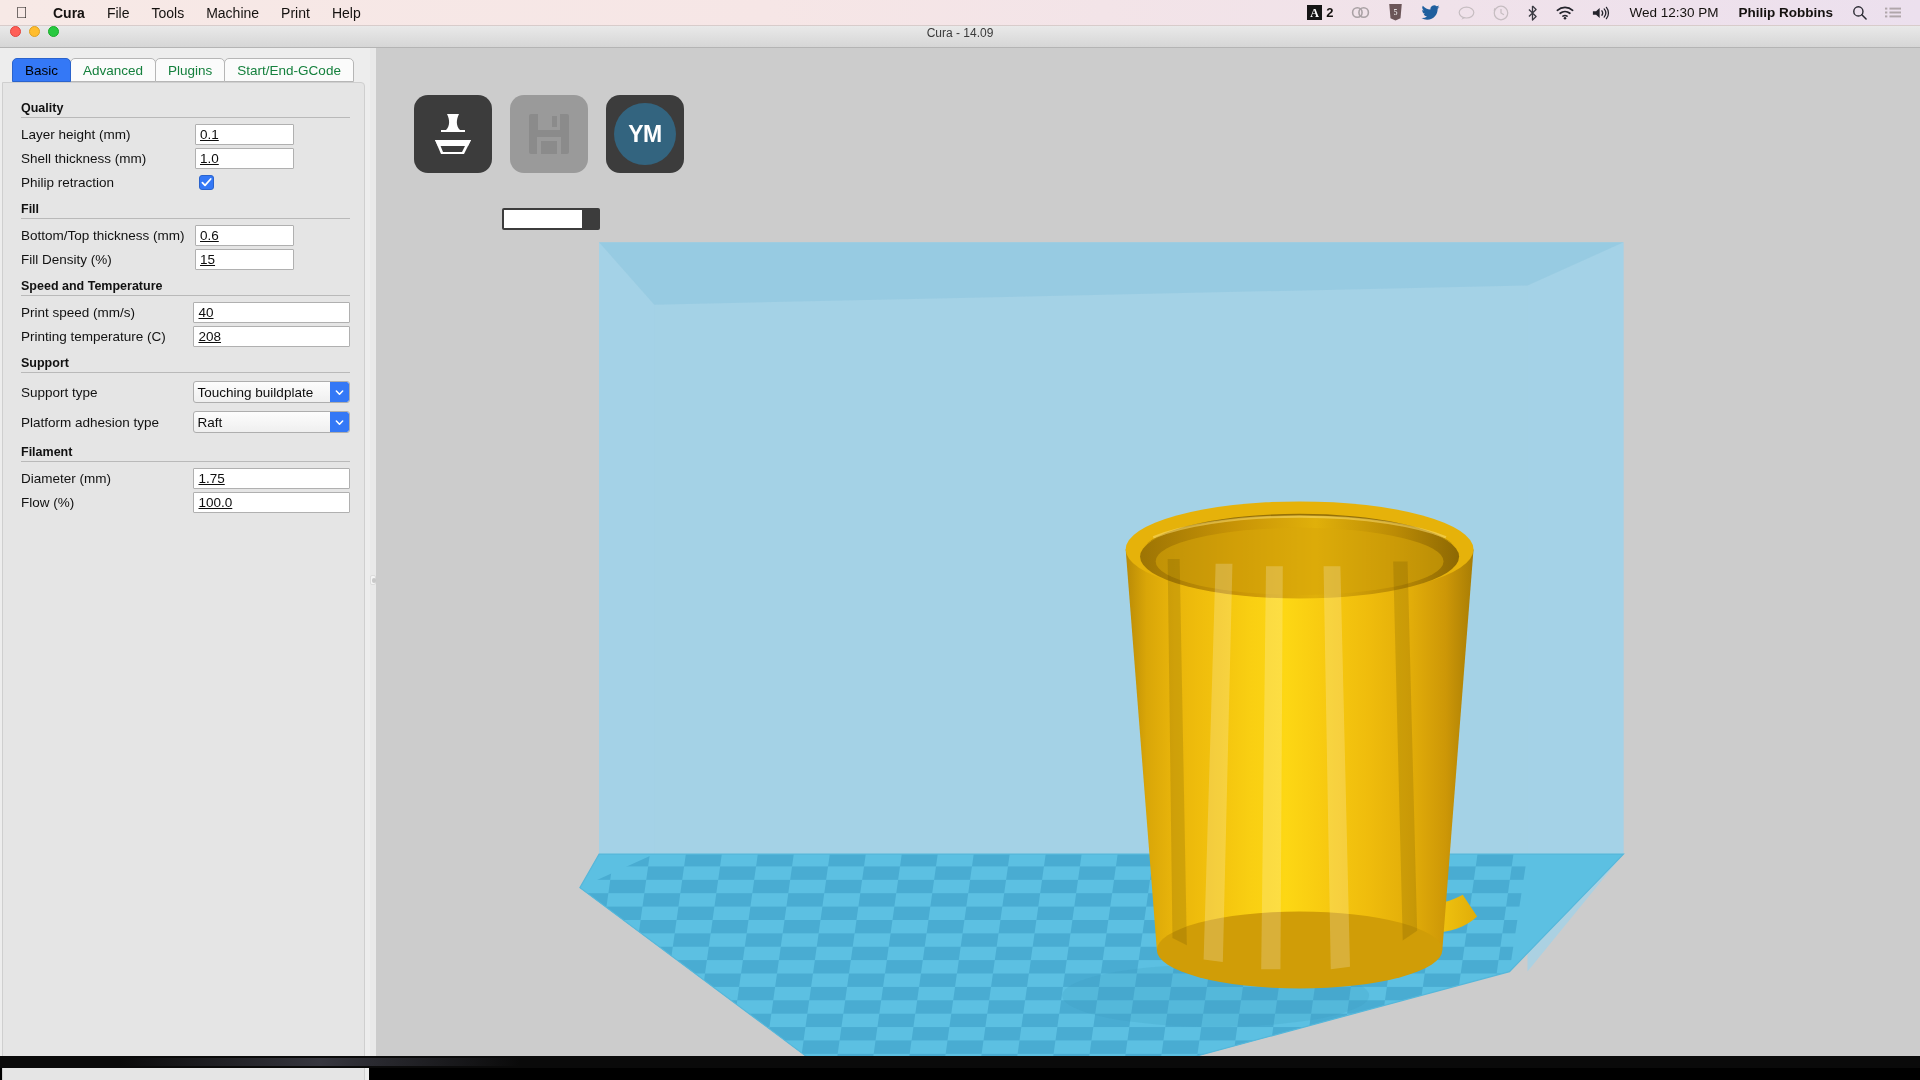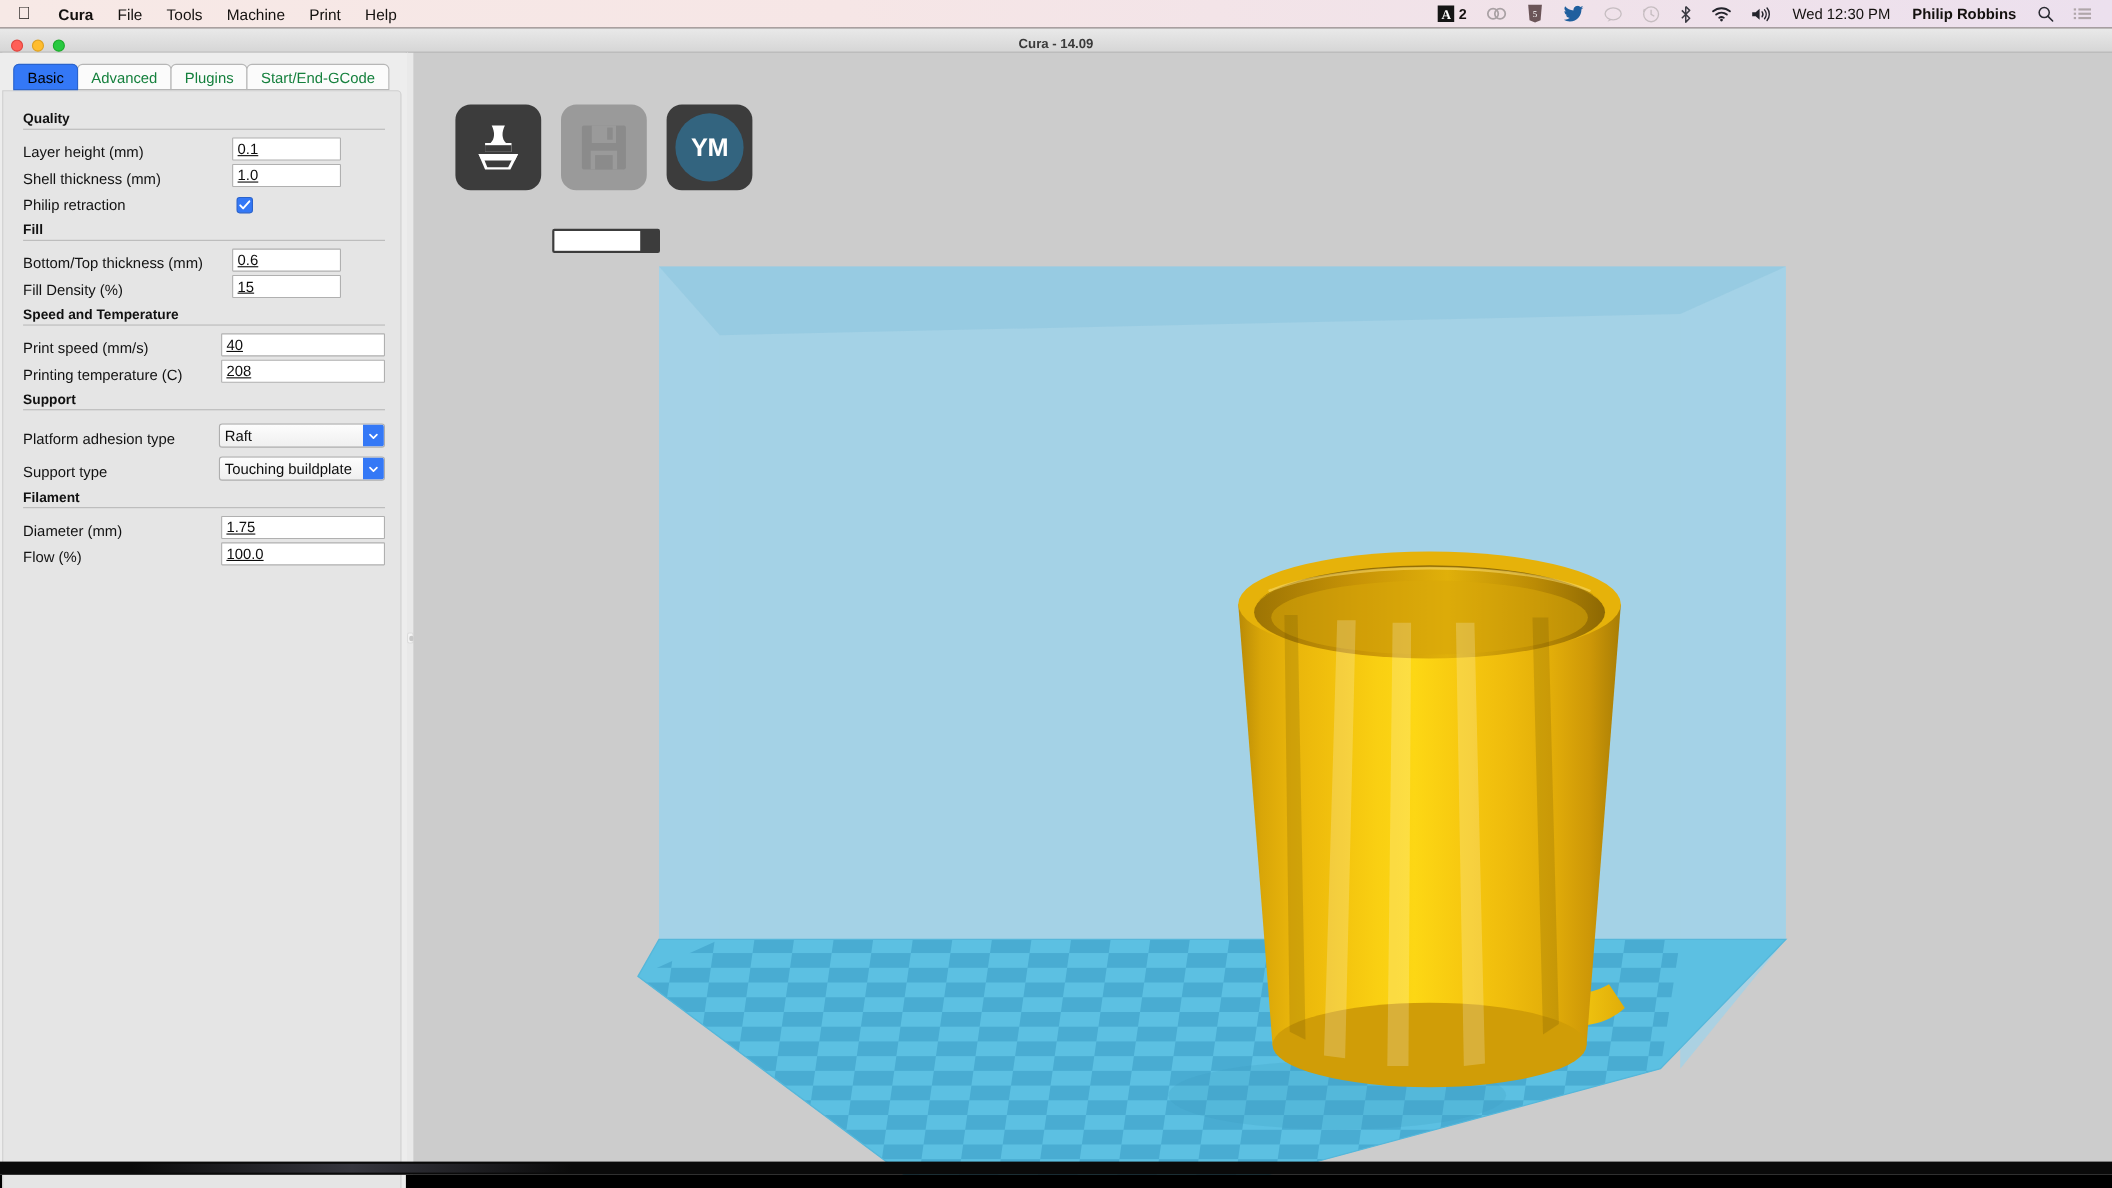--- a/index.html
+++ b/index.html
@@ -47,21 +47,21 @@
 
   
   #window {
     position: absolute; top: 26px; left: 0; width: 1920px; height: 1042px;
     background: #cccccc;
   }
   #titlebar {
     position: absolute; top: 0; left: 0; width: 1920px; height: 22px;
     background: linear-gradient(to bottom, #e9e9e9, #d6d6d6);
     border-bottom: 1px solid #b4b4b4;
-    display: flex; align-items: flex-end; font-weight: bold;
+    display: flex; align-items: flex-start;
   }
   #titlebar .traffic { display: flex; gap: 8px; margin-left: 10px; }
   #titlebar .dot { width: 11px; height: 11px; border-radius: 50%; }
   #titlebar .dot.red { background: #ff5f57; border:1px solid #e0443e; }
   #titlebar .dot.yellow { background: #ffbd2e; border:1px solid #dea123; }
   #titlebar .dot.green { background: #28c940; border:1px solid #1aab29; }
   #titlebar .wtitle {
     position: absolute; left: 0; right: 0; text-align: center;
     font-size: 12px; color: #3a3a3a;
   }
@@ -97,21 +97,21 @@
     border: 1px solid #cfcfcf;
     border-radius: 0 4px 4px 4px;
     padding: 10px 14px 0 14px;
   }
   .group-title {
     font-size: 12.5px; font-weight: bold; color: #111;
     padding: 8px 0 2px 4px;
   }
   .group-rule { height:1px; background:#b9b9b9; margin: 0 0 4px 4px; }
   .row {
-    display: flex; align-items: flex-end; height: 24px; margin-bottom: 0px; gap: 16px;
+    display: flex; align-items: center; height: 24px; margin-bottom: 0px;
   }
   .row .lbl {
     font-size: 13.5px; color: #121212; white-space: nowrap;
     padding-left: 4px;
   }
   .row .lbl.w1 { width: 178px; }
   .row .lbl.w2 { width: 190px; }
   .field {
     height: 21px; background: #ffffff;
     border: 1px solid #b0b0b0;
@@ -370,34 +370,34 @@
         <span class="field long">40</span>
       </div>
       <div class="row">
         <span class="lbl w2">Printing temperature (C)</span>
         <span class="field long">208</span>
       </div>
 
       <div class="group-title">Support</div>
       <div class="group-rule"></div>
       <div class="row" style="height:30px">
-        <span class="lbl w2">Platform adhesion type</span>
+        <span class="lbl w2">Support type</span>
         <span class="combo">
-          <span>Raft</span>
+          <span>Touching buildplate</span>
           <span class="arrow">
             <svg viewBox="0 0 10 10">
                 <path d="M1.5 3.4 L5 7 L8.5 3.4" fill="none" stroke="#ffffff" stroke-width="1.7" stroke-linecap="round" stroke-linejoin="round"></path>
               </svg>
           </span>
         </span>
       </div>
       <div class="row" style="height:30px">
-        <span class="lbl w2">Support type</span>
+        <span class="lbl w2">Platform adhesion type</span>
         <span class="combo">
-          <span>Touching buildplate</span>
+          <span>Raft</span>
           <span class="arrow">
             <svg viewBox="0 0 10 10">
                 <path d="M1.5 3.4 L5 7 L8.5 3.4" fill="none" stroke="#ffffff" stroke-width="1.7" stroke-linecap="round" stroke-linejoin="round"></path>
               </svg>
           </span>
         </span>
       </div>
 
       <div class="group-title">Filament</div>
       <div class="group-rule"></div>

